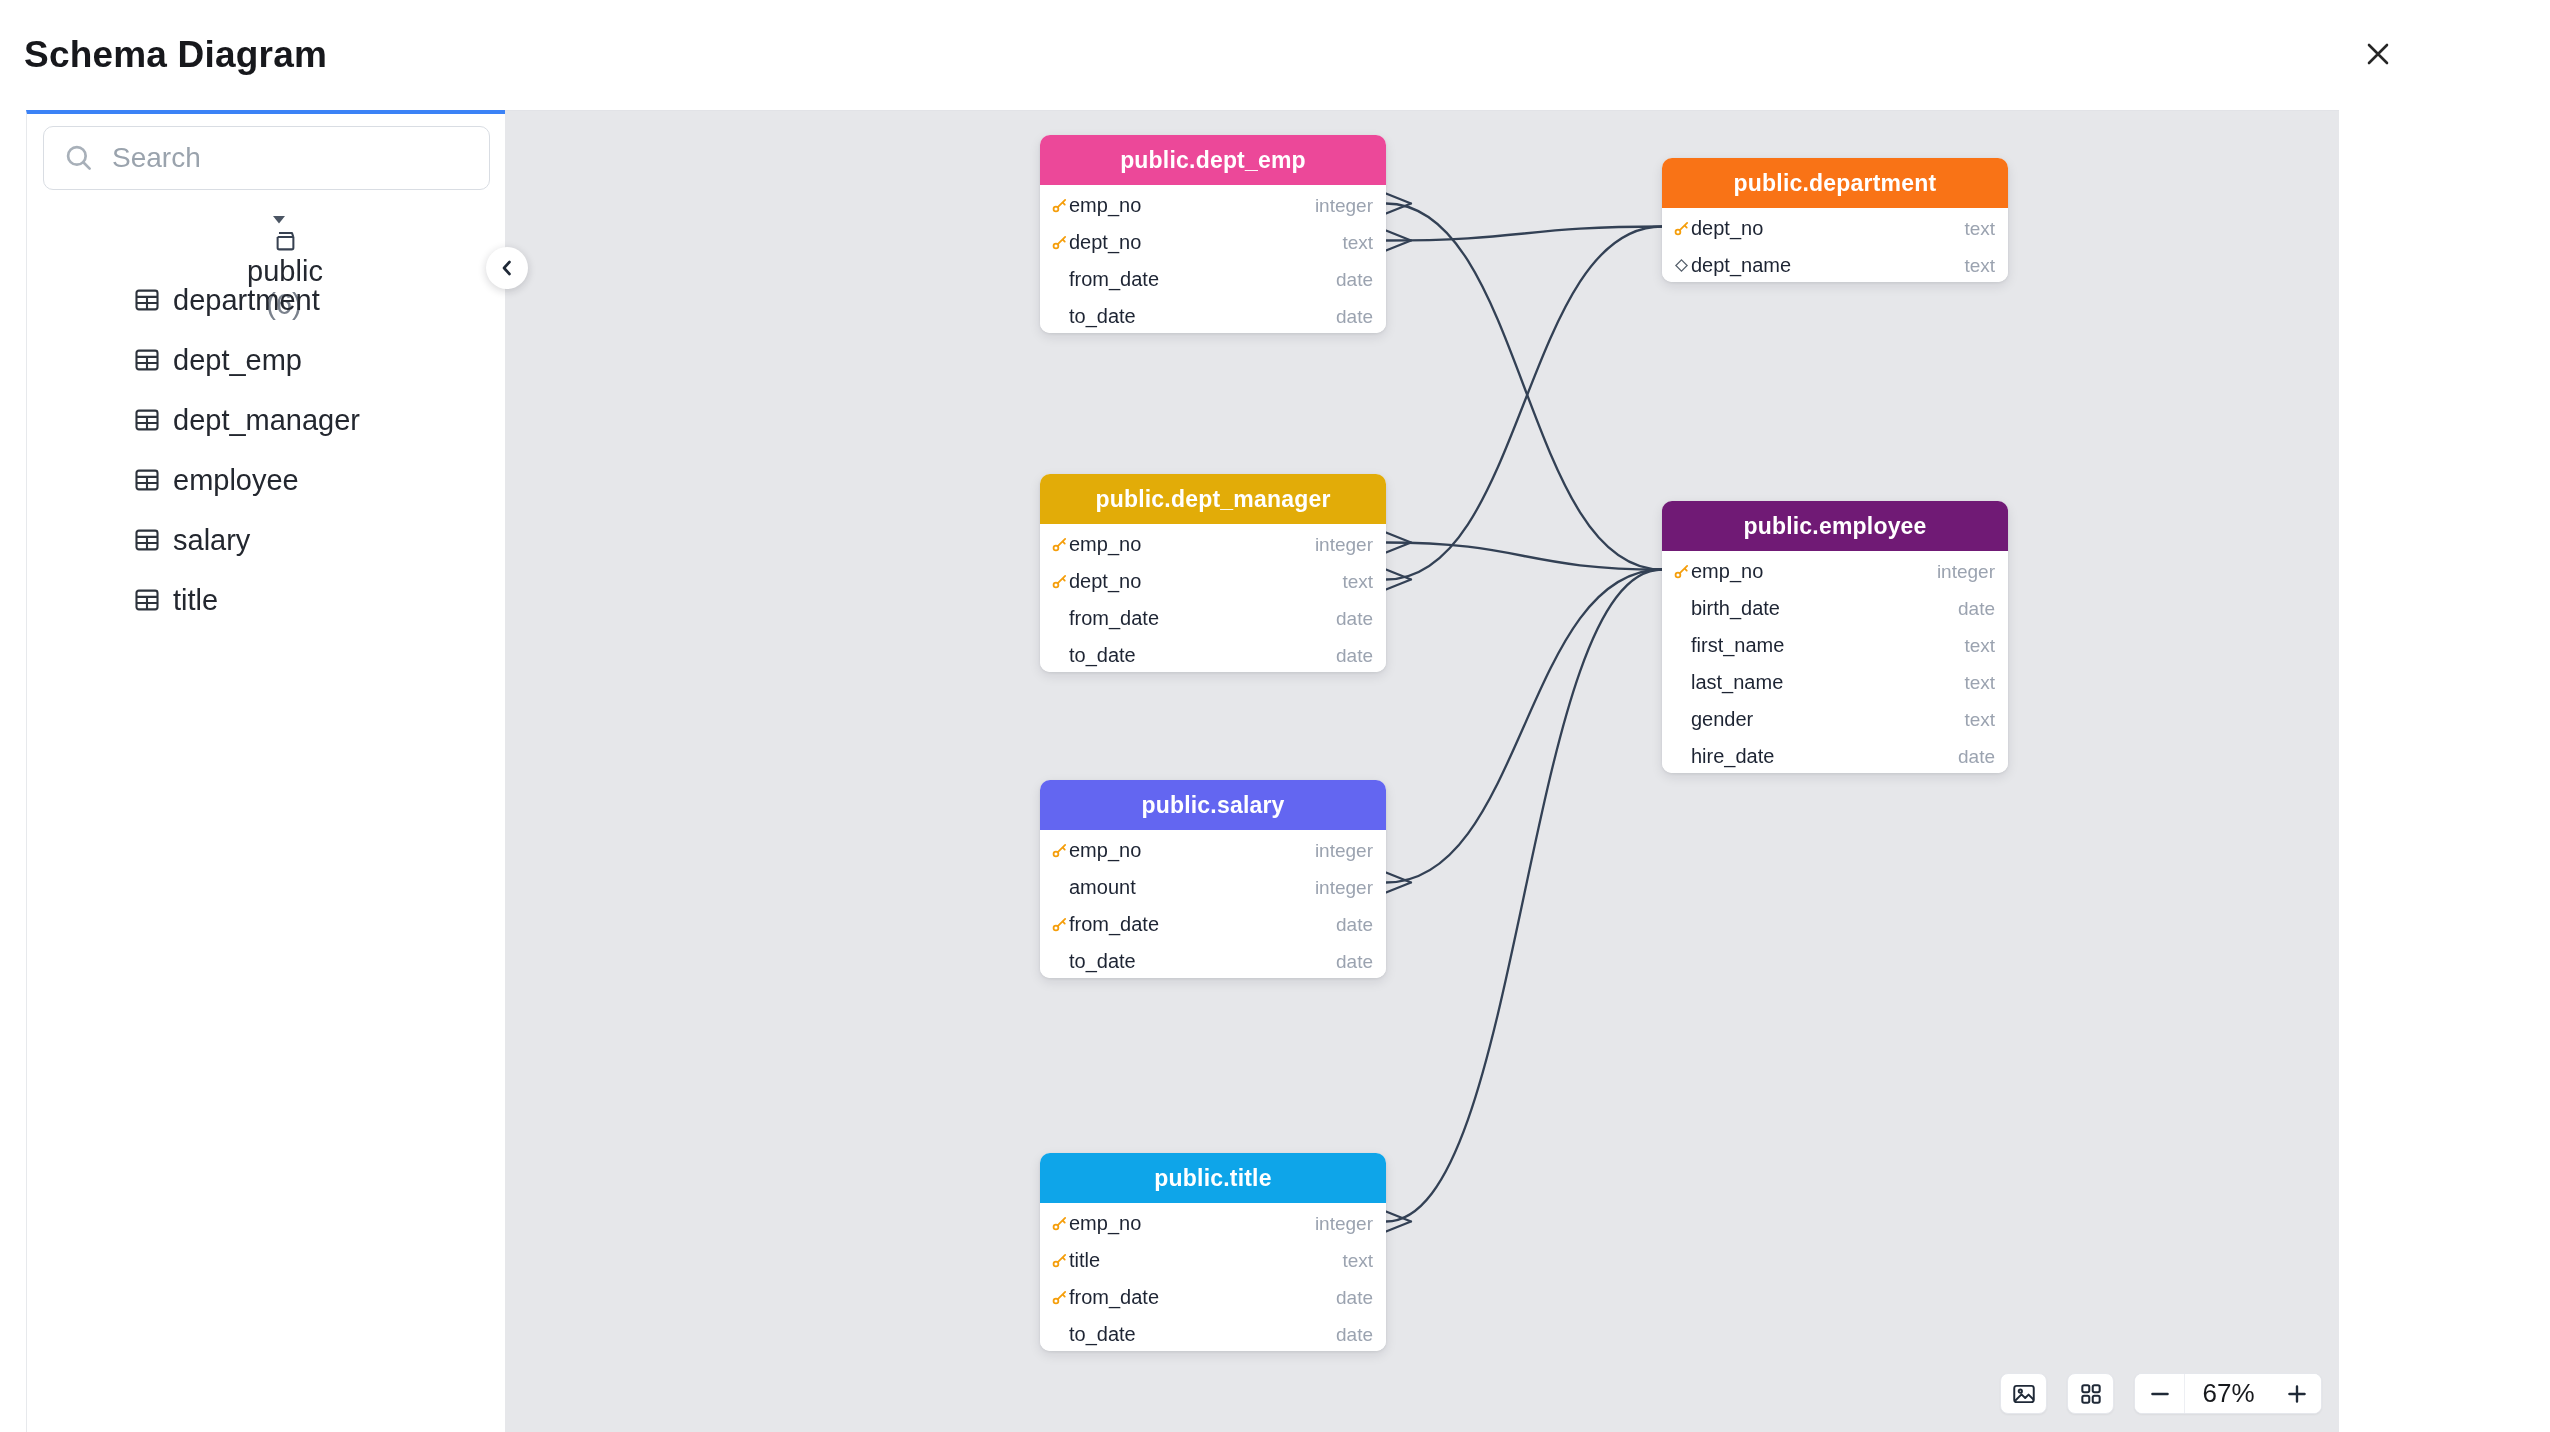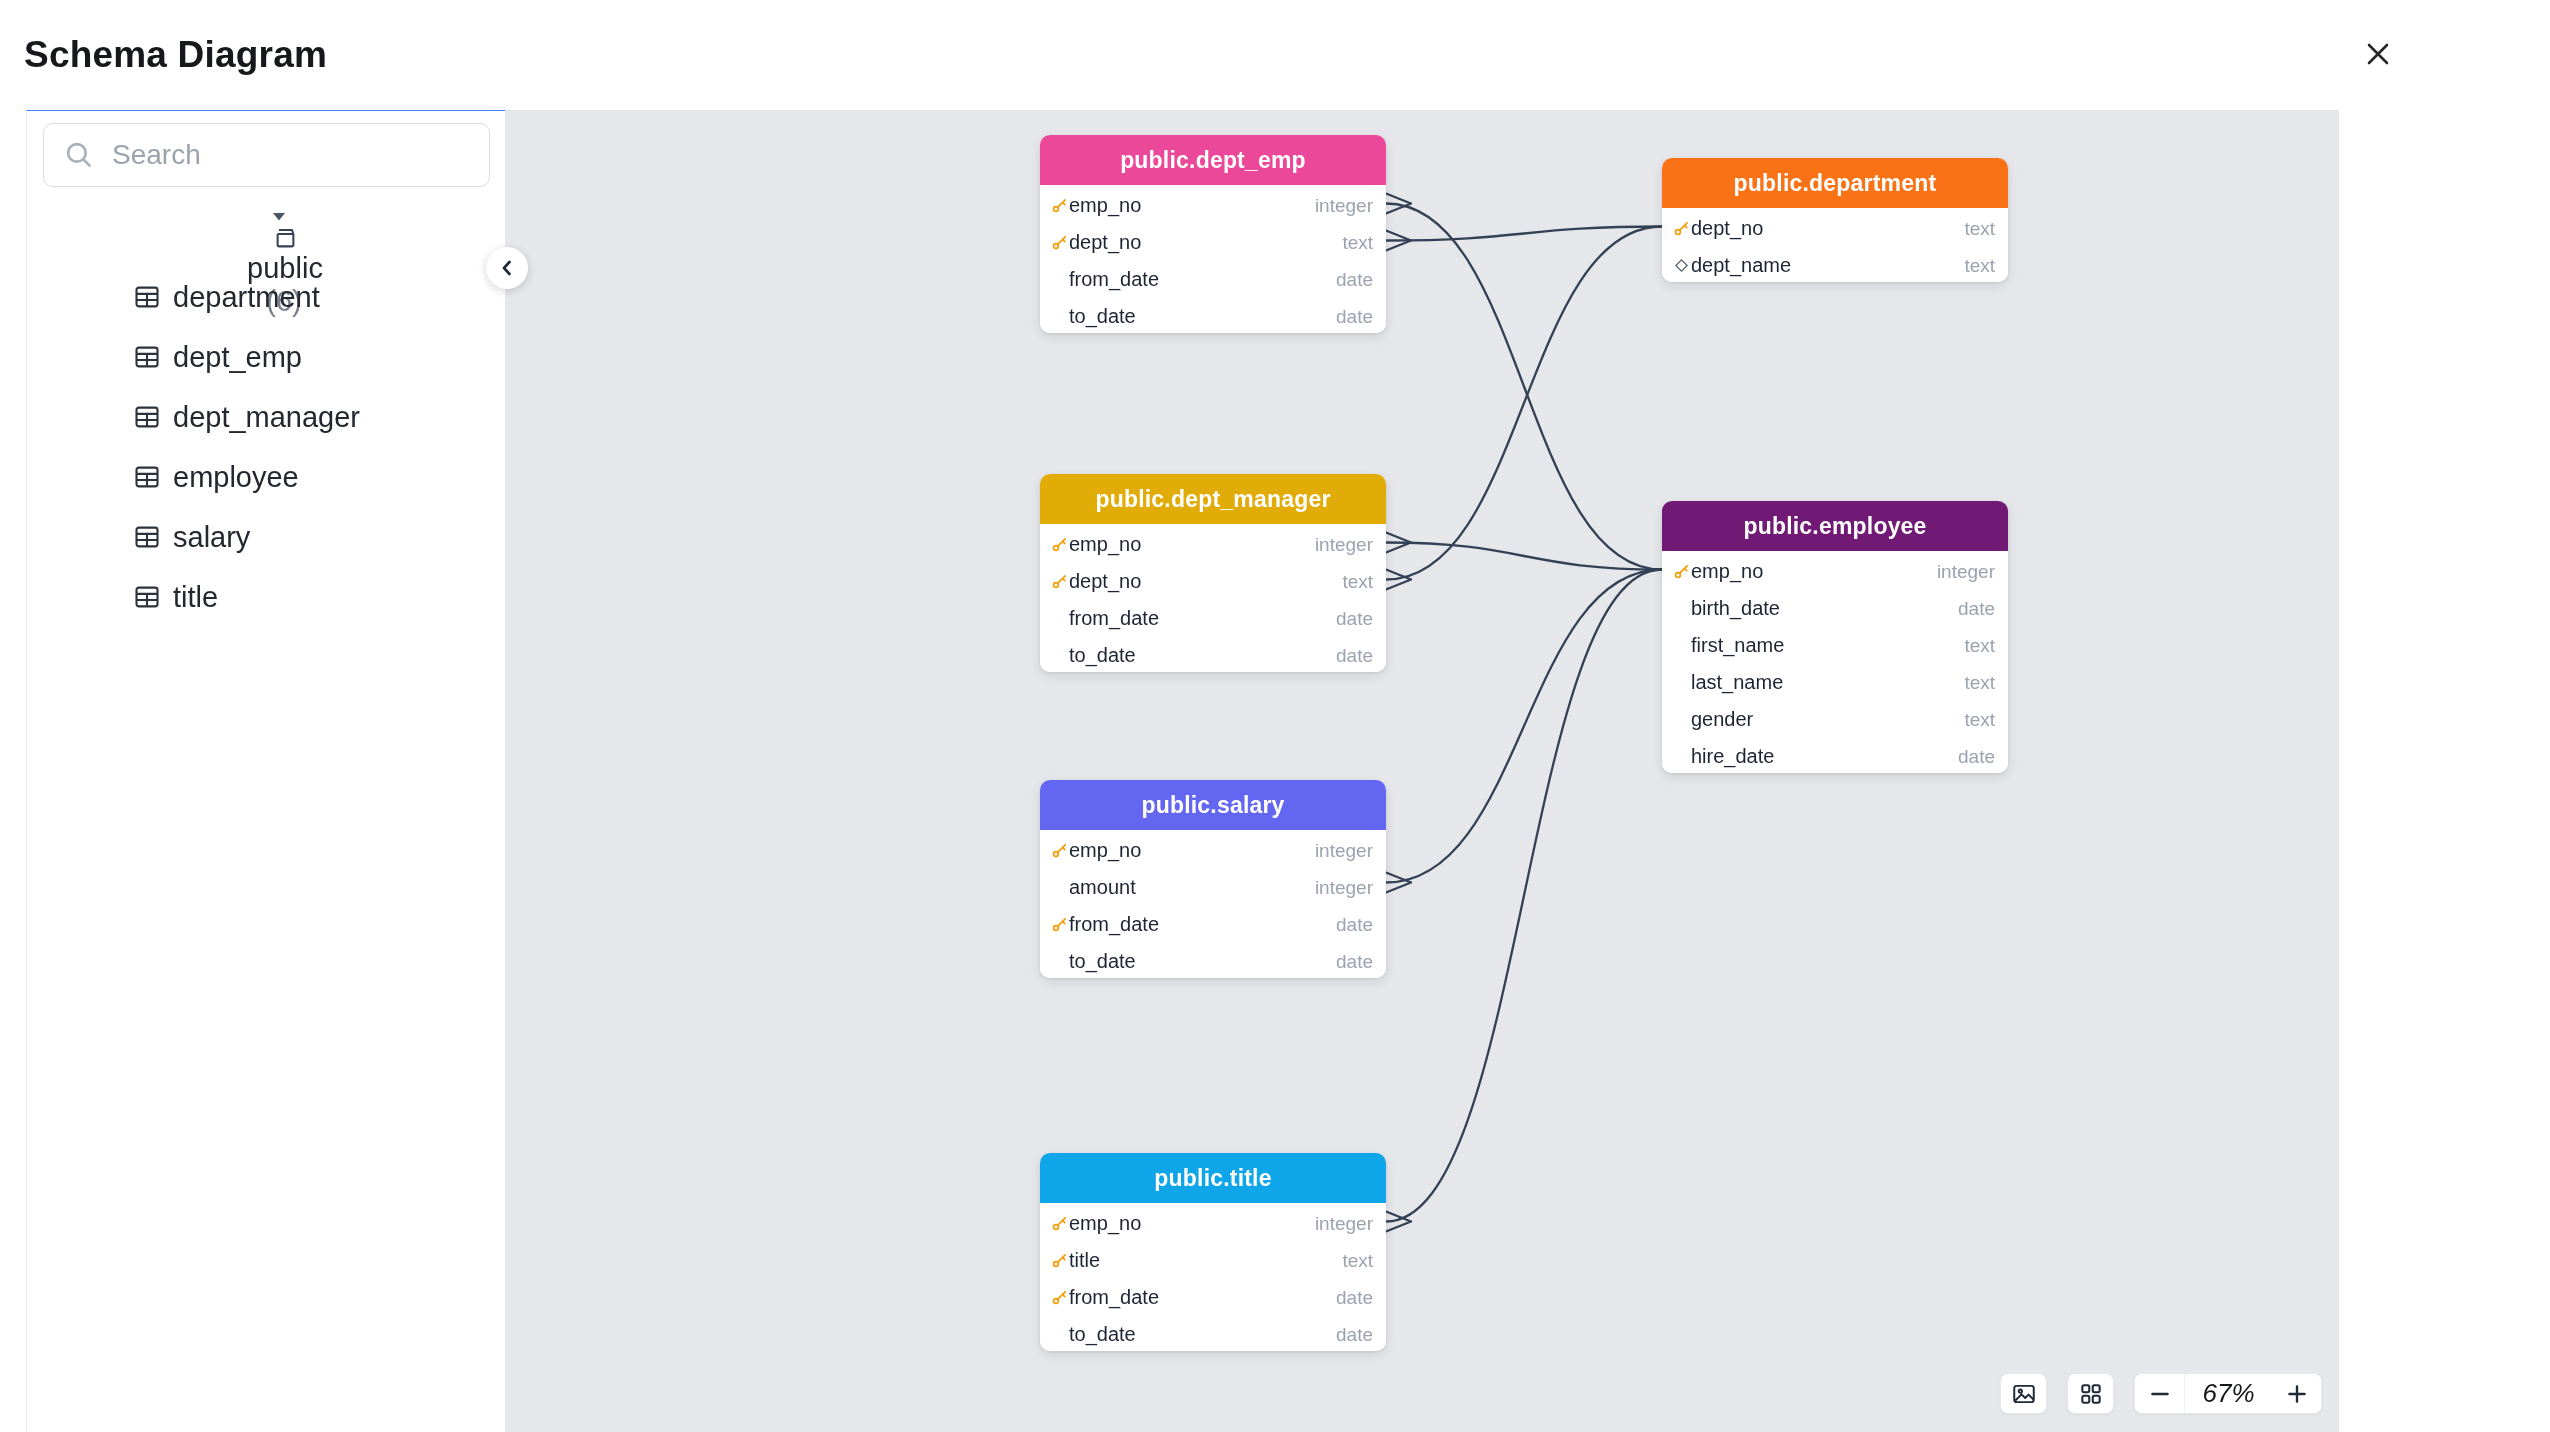--- a/index.html
+++ b/index.html
@@ -8,21 +8,21 @@
 
   
   .app-header { position: absolute; left: 0; top: 0; width: 2432px; height: 110px; background: #fff; z-index: 20; }
   .app-title { position: absolute; left: 24px; top: 50%; transform: translateY(-50%);
     font-size: 37px; font-weight: 600; color: #17181c; letter-spacing: .2px; }
   .close-btn { position: absolute; right: 24px; top: 24px; width: 60px; height: 60px;
     background: none; border: none; cursor: pointer; display: flex; align-items: center; justify-content: center; }
 
   
   .sidebar { position: absolute; left: 26px; top: 110px; width: 479px; height: 1322px;
-    background: #fff; border-left: 1px solid #e7e9ec; border-top: 1px solid #3b82f6; z-index: 5; }
+    background: #fff; border-left: 1px solid #e7e9ec; border-top: 4px solid #3b82f6; z-index: 5; }
   .searchbox { position: absolute; left: 16px; top: 12px; width: 447px; height: 64px;
     border: 1px solid #d9dde3; border-radius: 10px; background: #fff; display: flex; align-items: center; padding: 0 18px; }
   .searchbox svg { flex: 0 0 auto; }
   .search-input { flex: 1; border: none; outline: none; background: transparent;
     font-family: "Liberation Sans", sans-serif; font-size: 28px; color: #30343c; margin-left: 16px; }
   .search-input::placeholder { color: #9aa3ad; }
   .tree { position: absolute; left: 0; top: 96px; width: 100%; }
   .tree-row { height: 60px; display: flex; align-items: center; font-size: 29px; color: #23272f; cursor: pointer; }
   .schema-row { padding-left: 26px; flex-direction: column; }
   .schema-row .caret { width: 20px; display: flex; justify-content: center; }
@@ -47,21 +47,21 @@
     box-shadow: 0 4px 12px rgba(15,23,42,.10), 0 1px 3px rgba(15,23,42,.08); cursor: grab; }
   .node-header { height: 50px; border-radius: 10px 10px 0 0; color: #fff; font-size: 23px; font-weight: 700;
     display: flex; align-items: center; justify-content: center; letter-spacing: .2px; }
   .node-row { height: 37px; display: flex; align-items: center; padding: 4px 13px 0 9px; background: #fff; }
   .node-row:last-child { border-radius: 0 0 10px 10px; }
   .row-icon { width: 20px; height: 20px; display: flex; align-items: center; justify-content: center; flex: 0 0 20px; }
   .row-name { font-size: 20px; color: #1d2433; font-weight: 500; }
   .row-type { margin-left: auto; font-size: 19px; color: #9ba3b0; }
 
   
-  .controls { position: absolute; right: 17px; bottom: 18px; display: flex; gap: 20px; align-items: center; z-index: 10; font-style: italic; }
+  .controls { position: absolute; right: 17px; bottom: 18px; display: flex; gap: 20px; align-items: center; z-index: 10; }
   .ctrl-btn { width: 47px; height: 41px; border-radius: 8px; background: #fff; border: 1px solid #e5e7ec;
     box-shadow: 0 1px 2px rgba(0,0,0,.05); display: flex; align-items: center; justify-content: center; cursor: pointer; }
   .zoom-group { display: flex; align-items: stretch; height: 41px; border-radius: 8px; background: #fff;
     border: 1px solid #e5e7ec; box-shadow: 0 1px 2px rgba(0,0,0,.05); overflow: hidden; }
   .zoom-group > * + * { border-left: 1px solid #edeff3; }
   .zoom-btn { width: 49px; background: #fff; border: none; display: flex; align-items: center; justify-content: center; cursor: pointer; }
   .zoom-label { width: 88px; display: flex; align-items: center; justify-content: center;
     font-size: 26px; color: #16181c; }
 </style>
 </head>

